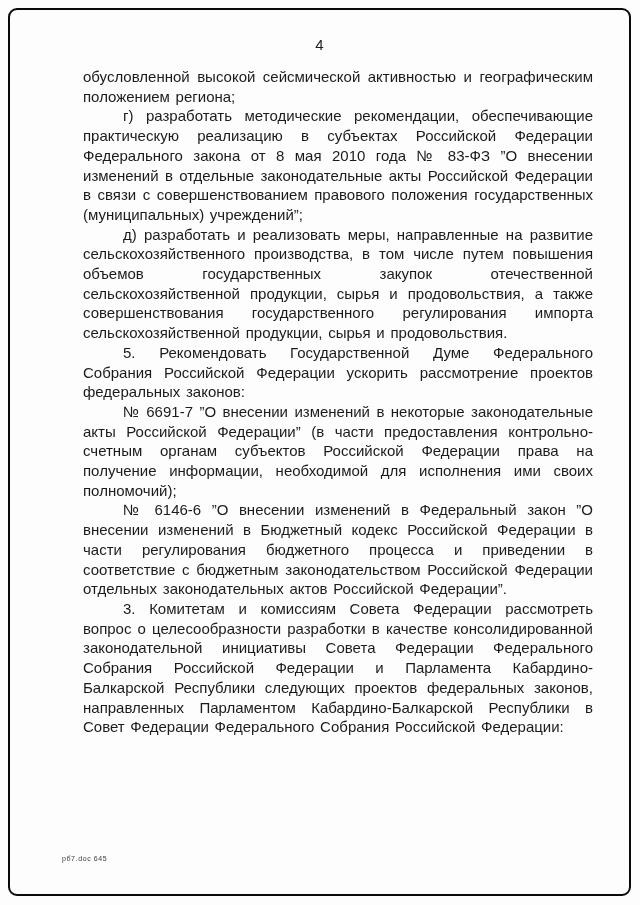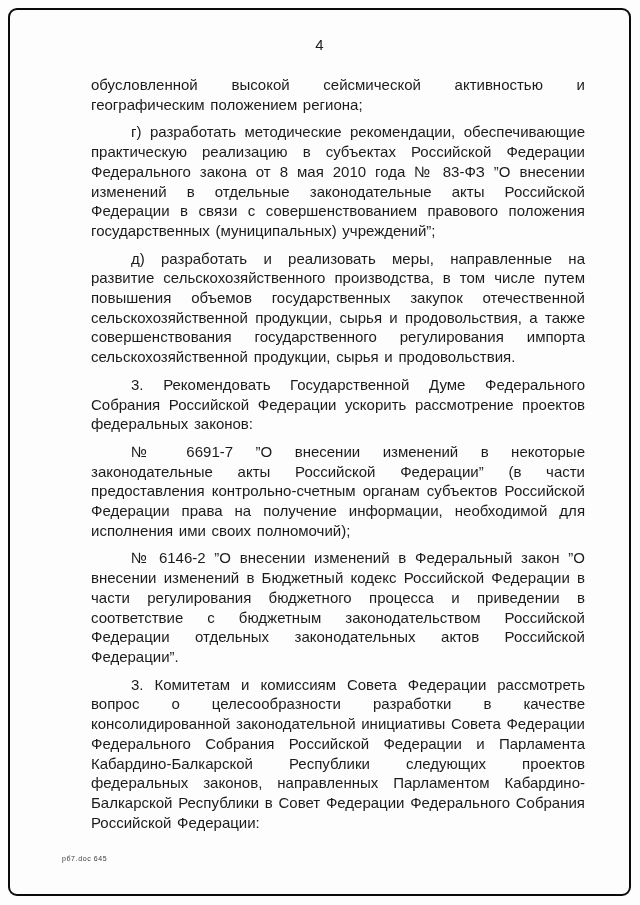--- a/index.html
+++ b/index.html
@@ -34,21 +34,21 @@
     font-size: 15px;
     color: #1c1c1c;
   }
   .body-text {
     position: absolute;
     left: 73px;
     right: 36px;
     top: 57px;
   }
   .body-text p {
-    margin: 8px;
+    margin: 0;
     padding: 0;
     font-size: 15px;
     line-height: 19.7px;
     text-align: justify;
     text-align-last: left;
     word-spacing: 1.5px;
     color: #1b1b1b;
   }
   .body-text p.indent {
     text-indent: 40px;
@@ -67,22 +67,22 @@
 
 <div class="page">
   <div class="frame">
 
     <div class="page-number">4</div>
 
     <div class="body-text">
       <p>обусловленной высокой сейсмической активностью и географическим положением региона;</p>
       <p class="indent">г) разработать методические рекомендации, обеспечивающие практическую реализацию в субъектах Российской Федерации Федерального закона от 8 мая 2010 года № 83-ФЗ ”О внесении изменений в отдельные законодательные акты Российской Федерации в связи с совершенствованием правового положения государственных (муниципальных) учреждений”;</p>
       <p class="indent">д) разработать и реализовать меры, направленные на развитие сельскохозяйственного производства, в том числе путем повышения объемов государственных закупок отечественной сельскохозяйственной продукции, сырья и продовольствия, а также совершенствования государственного регулирования импорта сельскохозяйственной продукции, сырья и продовольствия.</p>
-      <p class="indent">3. Рекомендовать Государственной Думе Федерального Собрания Российской Федерации ускорить рассмотрение проектов федеральных законов:</p>
+      <p class="indent">5. Рекомендовать Государственной Думе Федерального Собрания Российской Федерации ускорить рассмотрение проектов федеральных законов:</p>
       <p class="indent">№ 6691-7 ”О внесении изменений в некоторые законодательные акты Российской Федерации” (в части предоставления контрольно-счетным органам субъектов Российской Федерации права на получение информации, необходимой для исполнения ими своих полномочий);</p>
-      <p class="indent">№ 6146-2 ”О внесении изменений в Федеральный закон ”О внесении изменений в Бюджетный кодекс Российской Федерации в части регулирования бюджетного процесса и приведении в соответствие с бюджетным законодательством Российской Федерации отдельных законодательных актов Российской Федерации”.</p>
+      <p class="indent">№ 6146-6 ”О внесении изменений в Федеральный закон ”О внесении изменений в Бюджетный кодекс Российской Федерации в части регулирования бюджетного процесса и приведении в соответствие с бюджетным законодательством Российской Федерации отдельных законодательных актов Российской Федерации”.</p>
       <p class="indent">3. Комитетам и комиссиям Совета Федерации рассмотреть вопрос о целесообразности разработки в качестве консолидированной законодательной инициативы Совета Федерации Федерального Собрания Российской Федерации и Парламента Кабардино-Балкарской Республики следующих проектов федеральных законов, направленных Парламентом Кабардино-Балкарской Республики в Совет Федерации Федерального Собрания Российской Федерации:</p>
     </div>
 
     <div class="footer-note">рб7.doc  645</div>
 
   </div>
 </div>
 
 </body></html>

